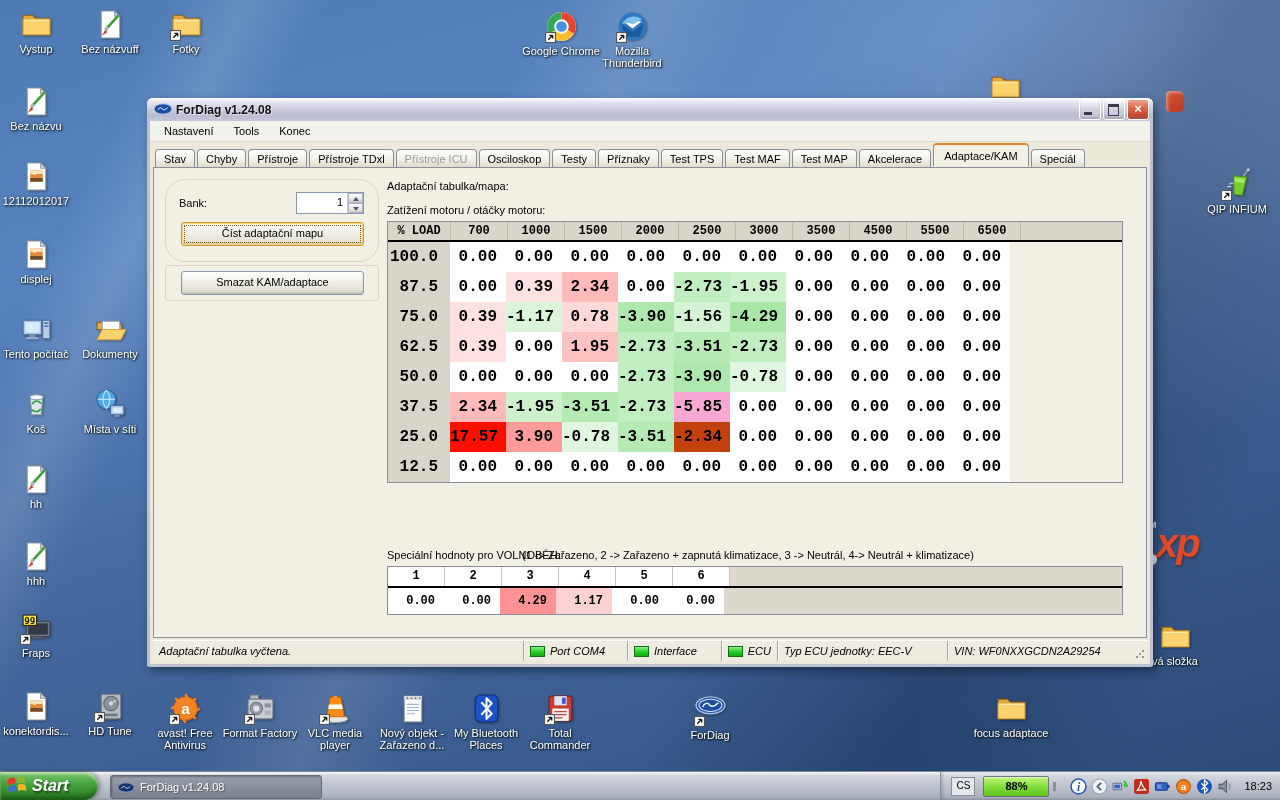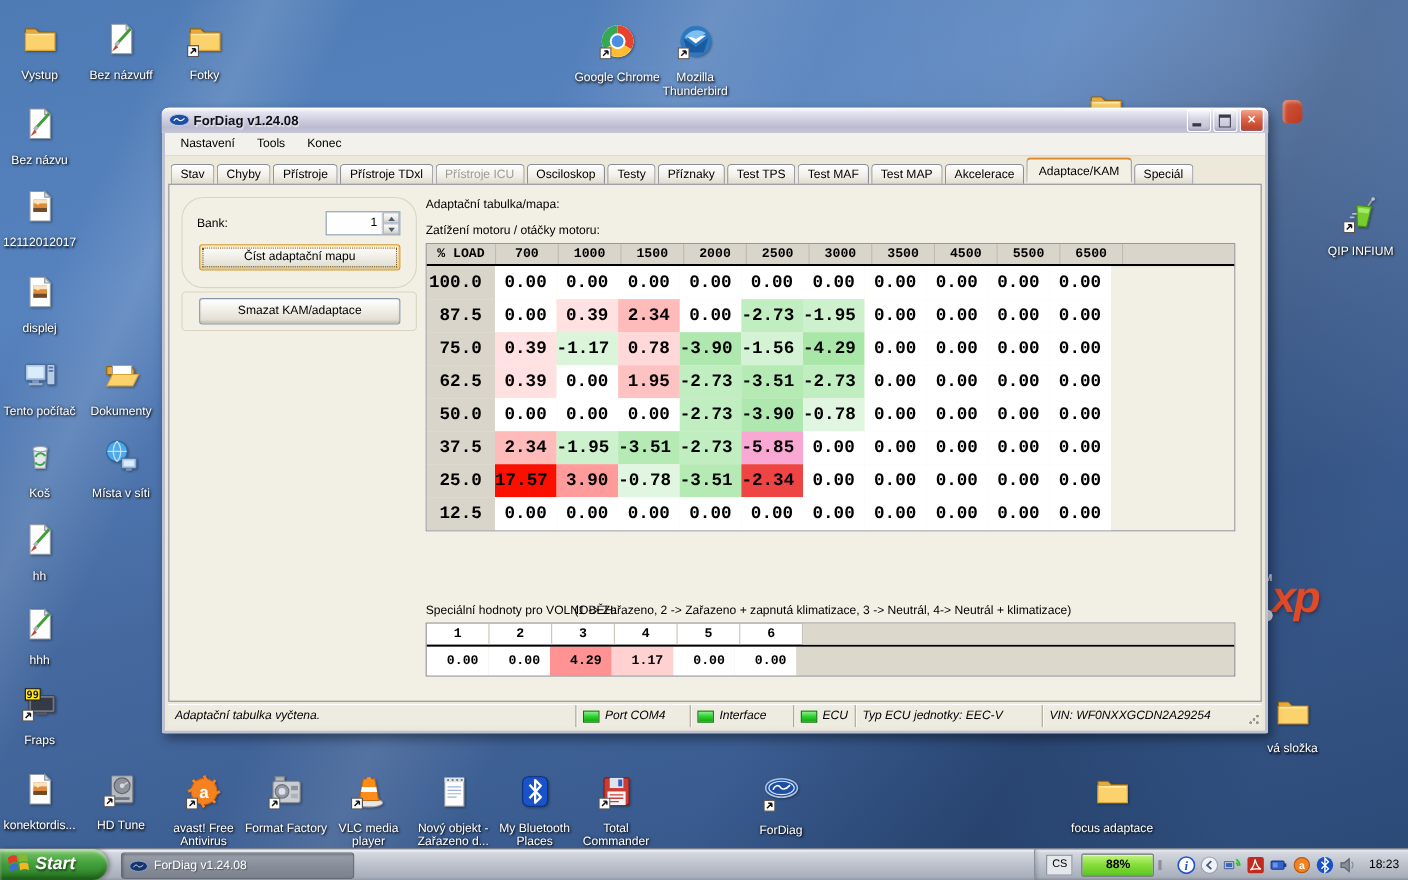--- a/index.html
+++ b/index.html
@@ -16,21 +16,21 @@
       linear-gradient(165deg, #4e7bb4 0%, #5682be 26%, #45699f 55%, #3a5c90 80%, #30507e 100%);}
   .wp-xp{position:absolute;font-weight:bold;font-style:italic;letter-spacing:-2px;
     text-shadow:1px 2px 3px rgba(60,10,0,.4);}
   .wp-m{position:absolute;color:rgba(255,255,255,.85);font-size:9px;font-weight:bold;}
   .wp-dot{position:absolute;width:11px;height:11px;border-radius:50%;
     background:radial-gradient(circle at 35% 30%, #fff, #cfd8e8);}
   .wp-flag{position:absolute;width:18px;height:21px;border-radius:4px 6px 5px 4px;
     background:linear-gradient(135deg,#d4563a,#b93a22);box-shadow:inset 2px 2px 3px rgba(255,255,255,.35);}
 
   .desk-icon{position:absolute;width:78px;text-align:center;cursor:default;}
-  .di-img{width:33px;height:33px;margin:11px auto;position:relative;}
+  .di-img{width:33px;height:33px;margin:0 auto;position:relative;}
   .di-img svg{width:33px;height:33px;filter:drop-shadow(1px 1px 1px rgba(0,0,0,.35));}
   .di-short{position:absolute;left:0;bottom:0;width:11px;height:11px;}
   .di-short svg{width:11px;height:11px;filter:none;}
   .di-label{margin-top:2px;font-size:11px;color:#fff;line-height:12px;
     text-shadow:1px 1px 2px rgba(0,0,0,.9), 0 0 3px rgba(0,0,0,.5);}
 
   
   #window{position:absolute;left:147px;top:98px;width:1000px;height:566px;
     background:#ece9db;border:3px solid #bdc1d2;border-top:none;border-radius:7px 7px 3px 3px;
     box-shadow:3px 4px 10px rgba(0,0,0,.4);z-index:5;}
@@ -596,21 +596,21 @@
             <span class="tc" style="background: rgb(255, 255, 255);">0.00</span>
             <span class="tc" style="background: rgb(255, 255, 255);">0.00</span>
             <span class="tc" style="background: rgb(255, 255, 255);">0.00</span>
           </div>
           <div class="ad-row">
             <span class="tc-load">25.0</span>
             <span class="tc" style="background: rgb(251, 16, 0);">17.57</span>
             <span class="tc" style="background: rgb(255, 155, 155);">3.90</span>
             <span class="tc" style="background: rgb(224, 246, 224);">-0.78</span>
             <span class="tc" style="background: rgb(181, 234, 181);">-3.51</span>
-            <span class="tc" style="background: #ef4444;">-2.34</span>
+            <span class="tc" style="background: #c2410c;">-2.34</span>
             <span class="tc" style="background: rgb(255, 255, 255);">0.00</span>
             <span class="tc" style="background: rgb(255, 255, 255);">0.00</span>
             <span class="tc" style="background: rgb(255, 255, 255);">0.00</span>
             <span class="tc" style="background: rgb(255, 255, 255);">0.00</span>
             <span class="tc" style="background: rgb(255, 255, 255);">0.00</span>
           </div>
           <div class="ad-row">
             <span class="tc-load">12.5</span>
             <span class="tc" style="background: rgb(255, 255, 255);">0.00</span>
             <span class="tc" style="background: rgb(255, 255, 255);">0.00</span>

